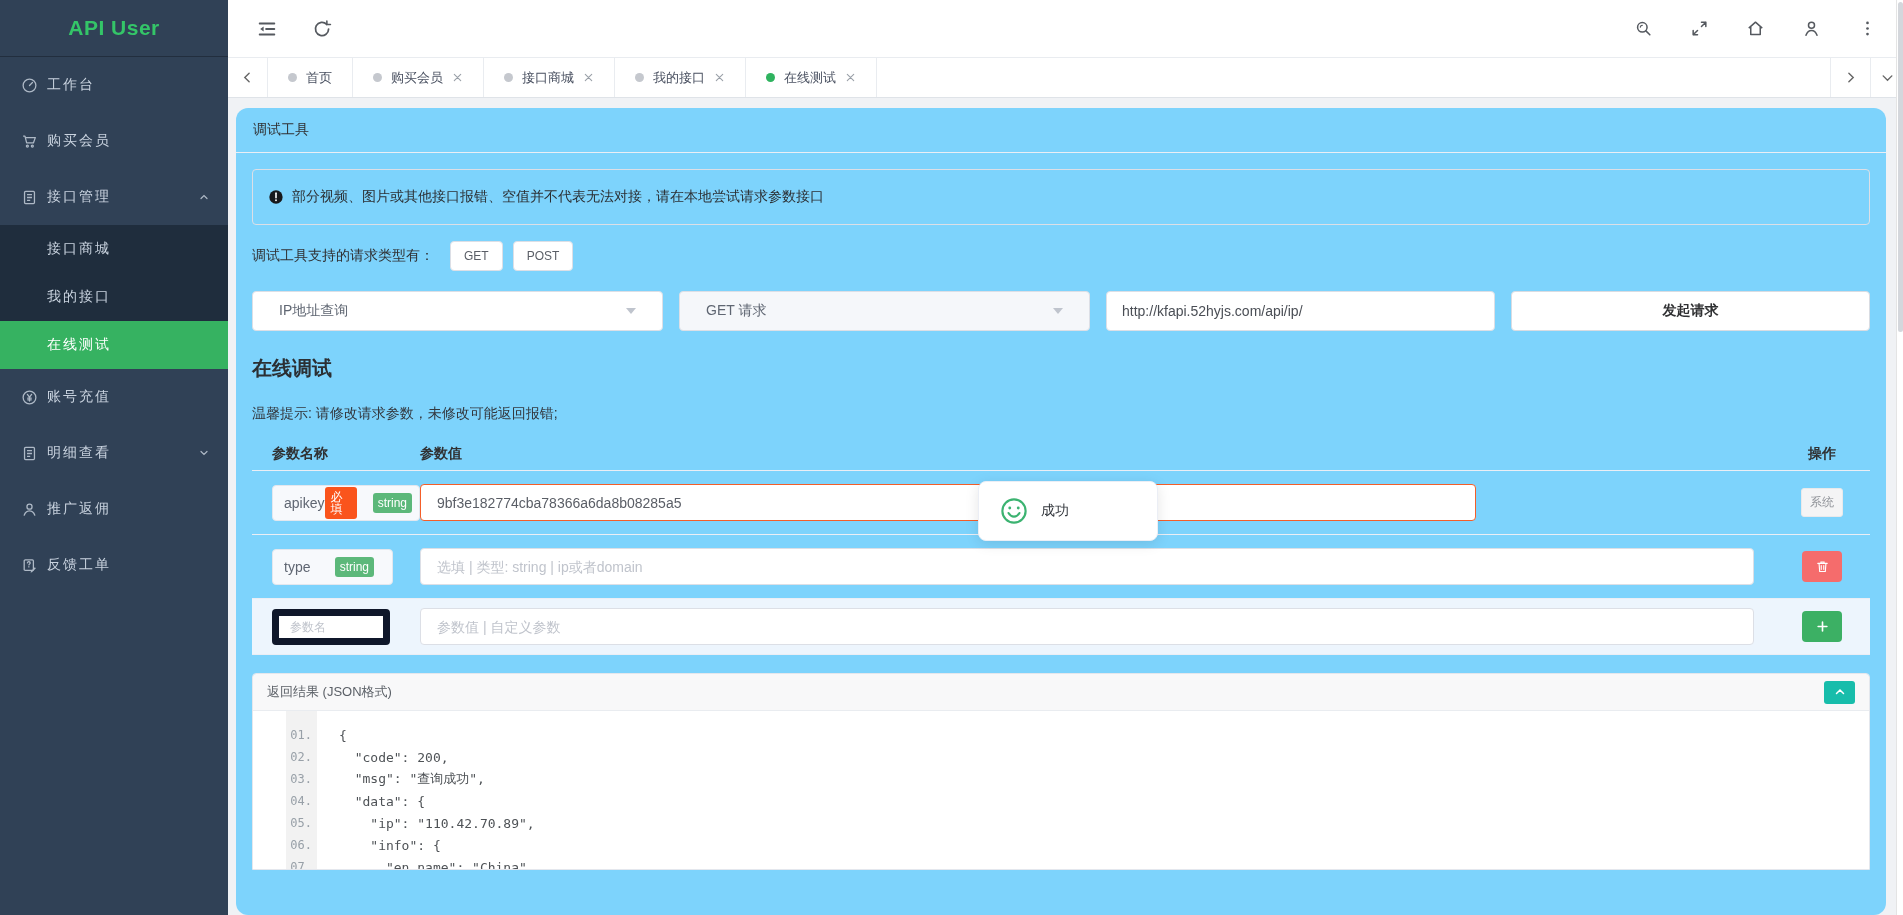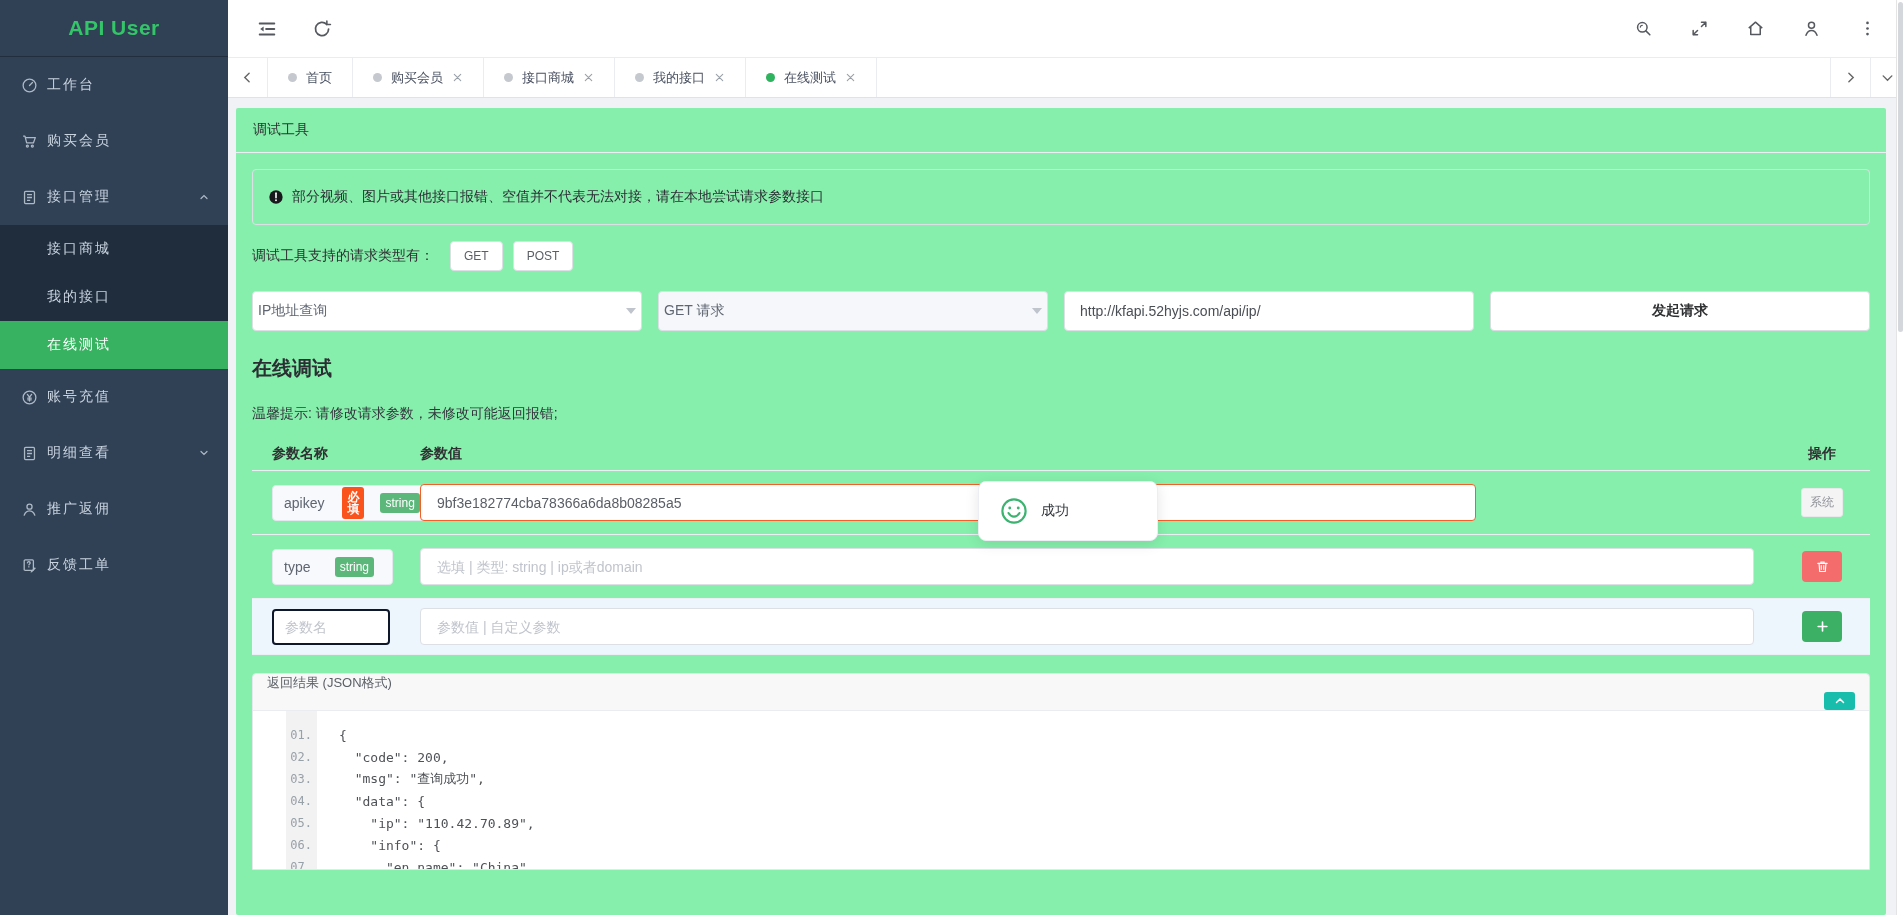--- a/index.html
+++ b/index.html
@@ -41,36 +41,36 @@
   .tab-nav-btn.drop { width:33px; border-left:1px solid #e9ecf0; }
   .tab { display:flex; align-items:center; gap:9px; padding:0 20px; border-right:1px solid #e9ecf0;
          font-size:13px; color:#495060; cursor:pointer; background:#fff; }
   .tab-dot { width:9px; height:9px; border-radius:50%; background:#c5c8ce; }
   .tab.active .tab-dot { background:#2fb35f; }
   .tab-close { width:11px; height:11px; color:#9aa0a8; }
   .tab-spacer { flex:1; }
 
   
   .content { flex:1; background:#f0f2f5; padding:10px 17px 0 8px; overflow:hidden; }
-  .card { background:#86efac; height:100%; overflow:hidden; border-radius:2px; }
+  .card { background:#7dd3fc; height:100%; overflow:hidden; border-radius:12px; }
   .card-title { padding:13px 17px; font-size:14px; color:#303133; border-bottom:1px solid #ebeef5; }
   .card-body { padding:0 16px; }
 
   .alert { margin-top:16px; border:1px solid #dcdfe6; border-radius:4px; padding:18px 15px;
            display:flex; align-items:center; gap:8px; font-size:14px; color:#2b2f33; }
   .alert-icon { width:16px; height:16px; flex:none; }
 
   .methods-row { margin-top:16px; display:flex; align-items:center; gap:10px; font-size:14px; }
   .method-btn { border:1px solid #dcdfe6; border-radius:4px; background:#fff; padding:7px 13px;
                 font-size:12px; color:#5a5e66; cursor:pointer; font-family:inherit; }
   .methods-row .method-btn:first-of-type { margin-left:6px; }
 
   .selects-row { margin-top:20px; display:flex; gap:16px; }
   .sel { height:40px; border:1px solid #dcdfe6; border-radius:4px; background:#fff; flex:1;
-         display:flex; align-items:center; padding:0 5px; font-size:14px; color:#5f6672; cursor:pointer; }
+         display:flex; align-items:center; padding:0 26px; font-size:14px; color:#5f6672; cursor:pointer; }
   .sel.disabled { background:#f5f7fa; }
   .sel .caret { margin-left:auto; width:0; height:0; border-left:5px solid transparent;
                 border-right:5px solid transparent; border-top:6px solid #bfc4cd; }
   .url-input, .send-btn { height:40px; border:1px solid #dcdfe6; border-radius:4px; flex:1; }
   .url-input { padding:0 15px; font-size:14px; color:#4a4e55; font-family:inherit; }
   .send-btn { background:#fff; font-size:14px; font-weight:700; color:#303133; cursor:pointer;
               font-family:inherit; border-color:#d9dce2; }
 
   .section-title { margin-top:24px; font-size:20px; font-weight:700; color:#2b2f33; }
   .tip { margin-top:23px; font-size:14px; color:#33373d; }
@@ -82,44 +82,44 @@
   .prow.body-row { height:64px; }
   .prow.add-row { height:56px; background:#edf5fd; border-bottom:1px solid #ebeef5; }
   .col-name { width:168px; padding-left:20px; flex:none; }
   .col-value { flex:1; }
   .col-action { width:96px; flex:none; display:flex; justify-content:center; }
 
   .name-box { display:inline-flex; align-items:center; height:36px; background:#f7f9fc;
               border:1px solid #e3e7ee; border-radius:4px; padding:0 7px 0 11px;
               font-size:14px; color:#5f6672; }
   .badge { font-size:12px; line-height:1; padding:4px 5px; border-radius:3px; color:#fff; }
-  .badge.required { background:#fa541c; margin-left:18px;font-weight:bold; }
+  .badge.required { background:#fa541c; margin-left:1px; }
   .badge.type { background:#5cb87a; margin-left:16px; }
   .name-box.type-box { width:121px; justify-content:space-between; padding-right:18px; }
 
   .val-input { height:37px; border:1px solid #dcdfe6; border-radius:4px; padding:0 16px;
                font-size:14px; color:#5a5e66; font-family:inherit; width:100%; }
   .val-input::placeholder, .url-input::placeholder, .name-input::placeholder { color:#c0c4cc; }
   .val-input.hot { width:78%; border:1.5px solid #f45e29; }
   .val-input.wide { width:calc(100% - 20px); }
-  .name-input { height:36px; width:118px; border:2px solid #0f172a; border-radius:4px;
-                padding:0 11px; font-size:14px; font-family:inherit; background:#fff; }
+  .name-input { height:36px; width:118px; border:7px solid #0f172a; border-radius:4px;
+                padding:0 11px; font-size:12px; font-family:inherit; background:#fff; }
 
   .sys-tag { font-size:12px; color:#909399; background:#f4f4f5; border:1px solid #e9e9eb;
              border-radius:3px; padding:5px 8px; }
   .icon-btn { width:40px; height:31px; border:none; border-radius:4px; display:flex;
               align-items:center; justify-content:center; cursor:pointer; color:#fff; }
   .icon-btn.del { background:#f56c6c; }
   .icon-btn.add { background:#3cb064; }
   .icon-btn svg { width:15px; height:15px; }
 
   
   .result-panel { margin-top:18px; border:1px solid #e4e7ed; border-radius:4px 4px 0 0; overflow:hidden; }
   .rp-head { height:37px; background:#f8f8f9; border-bottom:1px solid #e9ecf0; display:flex;
-             align-items:flex-start; padding:0 14px; font-size:13px; color:#5a5f66;flex-direction:column; }
+             align-items:center; padding:0 14px; font-size:13px; color:#5a5f66; }
   .collapse-btn { margin-left:auto; width:31px; height:23px; background:#18bdab; border:none;
                   border-radius:3px; display:flex; align-items:center; justify-content:center;
                   color:#fff; cursor:pointer; }
   .collapse-btn svg { width:12px; height:12px; }
   .code-area { position:relative; height:158px; background:#fff; overflow:hidden; }
   .gutter-bg { position:absolute; left:33px; top:0; bottom:0; width:31px; background:#f2f2f2; }
   .code-lines { position:absolute; left:0; top:13px; right:0; }
   .code-line { display:flex; height:22px; align-items:center; font-family:"DejaVu Sans Mono",monospace; }
   .code-line .ln { width:62px; flex:none; text-align:right; padding-right:3px; font-size:12px; color:#98a0a8; }
   .code-line .code { margin-left:24px; font-size:13px; color:#4e5256; white-space:pre; }

